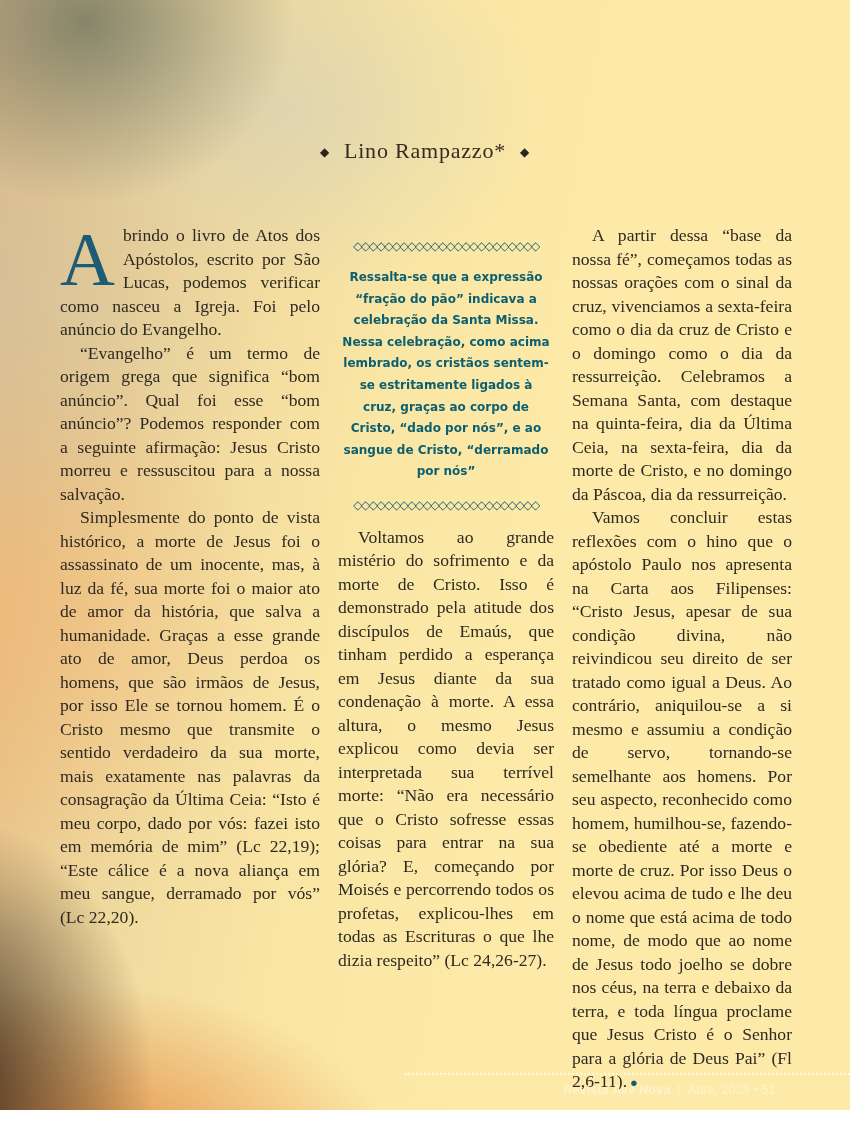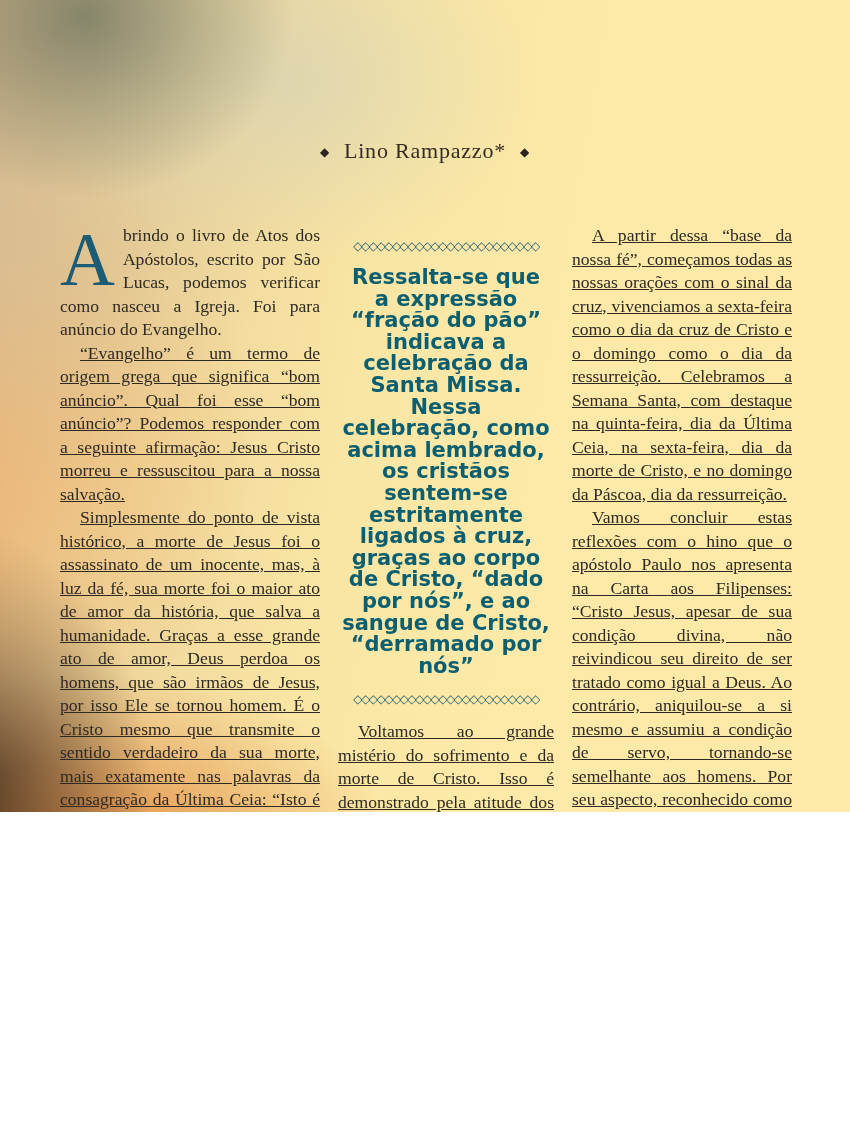--- a/index.html
+++ b/index.html
@@ -1,18 +1,18 @@
 <!DOCTYPE html>
 <html><head>
 <meta charset="utf-8">
 <style>
   html,body{margin:0;padding:0;}
   .page{
     position:relative;
-    width:850px;height:812px;
+    width:850px;height:1110px;
     overflow:hidden;
     font-family:"Liberation Serif", serif;
     background:
       radial-gradient(ellipse 320px 280px at 10% 2%, rgba(104,112,92,0.75), rgba(104,112,92,0) 65%),
       radial-gradient(ellipse 420px 300px at 34% 10%, rgba(198,204,194,0.45), rgba(198,204,194,0) 60%),
       radial-gradient(ellipse 540px 430px at -8% 30%, rgba(205,192,160,0.55), rgba(205,192,160,0) 62%),
       radial-gradient(ellipse 560px 520px at -12% 55%, rgba(243,178,108,0.85), rgba(243,178,108,0) 65%),
       radial-gradient(ellipse 330px 440px at -6% 98%, rgba(58,38,24,0.96), rgba(58,38,24,0) 62%),
       radial-gradient(ellipse 520px 300px at 10% 105%, rgba(224,122,44,0.80), rgba(224,122,44,0) 60%),
       linear-gradient(100deg, #d9b98c 0%, #eed69c 22%, #f9e5a4 42%, #fdeaa8 62%, #fdeaa8 100%);
@@ -25,39 +25,39 @@
   .title .orn{font-size:12px;vertical-align:2px;margin:0 14px;color:#2c2420;}
   .columns{
     position:absolute;left:60px;top:224px;width:732px;
     display:grid;grid-template-columns:260px 216px 220px;column-gap:18px;
     color:#2e2a23;
   }
   .col p.bodyp{
     margin:0;font-size:17.6px;line-height:23.5px;
     text-align:justify;
   }
-  .col p.ind{text-indent:20px;text-decoration:underline;}
+  .col p.ind{text-indent:20px;}
   .dropcap{
     float:left;
     font-size:76px;line-height:58px;
     padding:6px 8px 0 0;
     color:#1d5c74;font-weight:400;
   }
   .divider{
     margin:15px 0 13px 0;text-align:center;
     color:#1d5c74;font-size:12px;letter-spacing:-1.5px;
     white-space:nowrap;overflow:hidden;
   }
   .pullquote{
     margin:2px 4px;
     text-align:center;
     color:#0c5f70;
     font-family:"DejaVu Sans", sans-serif;
     font-weight:bold;
-    font-size:21px;line-height:21.6px;
+    font-size:12px;line-height:21.6px;
   }
   .endmark{color:#0c5f70;font-size:13px;margin-left:3px;}
   .bio{
     margin-top:24px;
     text-align:right;
     font-family:"Liberation Sans", sans-serif;
     font-size:12.8px;line-height:17px;color:#37302a;
   }
   .bio .bname{font-weight:bold;}
   .footer-rule{
@@ -79,21 +79,21 @@
 
 <div class="page">
 
   <div class="title">
     <span class="orn">◆</span><span>Lino Rampazzo*</span><span class="orn">◆</span>
   </div>
 
   <div class="columns">
 
     <div class="col">
-      <p class="bodyp"><span class="dropcap">A</span><span>brindo o livro de Atos dos Apóstolos, escrito por São Lucas, podemos verificar como nasceu a Igreja. Foi para anúncio do Evangelho.</span></p>
+      <p class="bodyp"><span class="dropcap">A</span><span>brindo o livro de Atos dos Apóstolos, escrito por São Lucas, podemos verificar como nasceu a Igreja. Foi pelo anúncio do Evangelho.</span></p>
       <p class="bodyp ind">“Evangelho” é um termo de origem grega que significa “bom anúncio”. Qual foi esse “bom anúncio”? Podemos responder com a seguinte afirmação: Jesus Cristo morreu e ressuscitou para a nossa salvação.</p>
       <p class="bodyp ind">Simplesmente do ponto de vista histórico, a morte de Jesus foi o assassinato de um inocente, mas, à luz da fé, sua morte foi o maior ato de amor da história, que salva a humanidade. Graças a esse grande ato de amor, Deus perdoa os homens, que são irmãos de Jesus, por isso Ele se tornou homem. É o Cristo mesmo que transmite o sentido verdadeiro da sua morte, mais exatamente nas palavras da consagração da Última Ceia: “Isto é meu corpo, dado por vós: fazei isto em memória de mim” (Lc 22,19); “Este cálice é a nova aliança em meu sangue, derramado por vós” (Lc 22,20).</p>
     </div>
 
     <div class="col">
       <div class="divider">◇◇◇◇◇◇◇◇◇◇◇◇◇◇◇◇◇◇◇◇◇◇◇◇</div>
       <div class="pullquote">Ressalta-se que a expressão “fração do pão” indicava a celebração da Santa Missa. Nessa celebração, como acima lembrado, os cristãos sentem-se estritamente ligados à cruz, graças ao corpo de Cristo, “dado por nós”, e ao sangue de Cristo, “derramado por nós”</div>
       <div class="divider">◇◇◇◇◇◇◇◇◇◇◇◇◇◇◇◇◇◇◇◇◇◇◇◇</div>
       <p class="bodyp ind">Voltamos ao grande mistério do sofrimento e da morte de Cristo. Isso é demonstrado pela atitude dos discípulos de Emaús, que tinham perdido a esperança em Jesus diante da sua condenação à morte. A essa altura, o mesmo Jesus explicou como devia ser interpretada sua terrível morte: “Não era necessário que o Cristo sofresse essas coisas para entrar na sua glória? E, começando por Moisés e percorrendo todos os profetas, explicou-lhes em todas as Escrituras o que lhe dizia respeito” (Lc 24,26-27).</p>
     </div>

